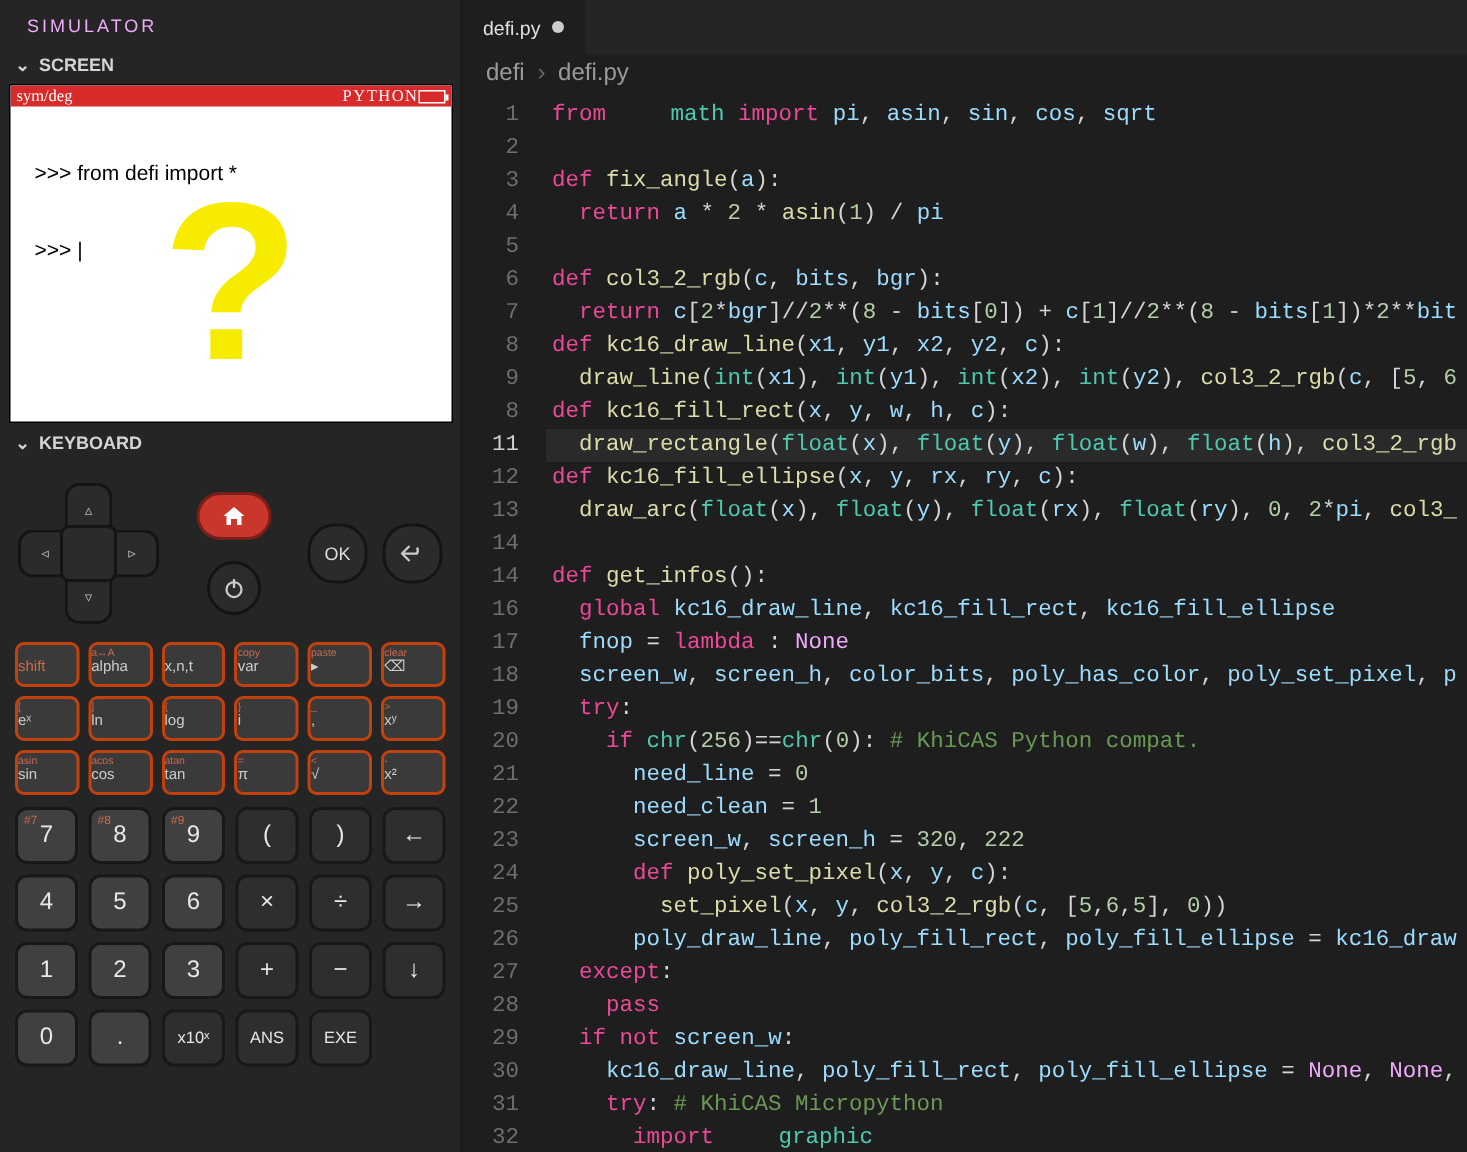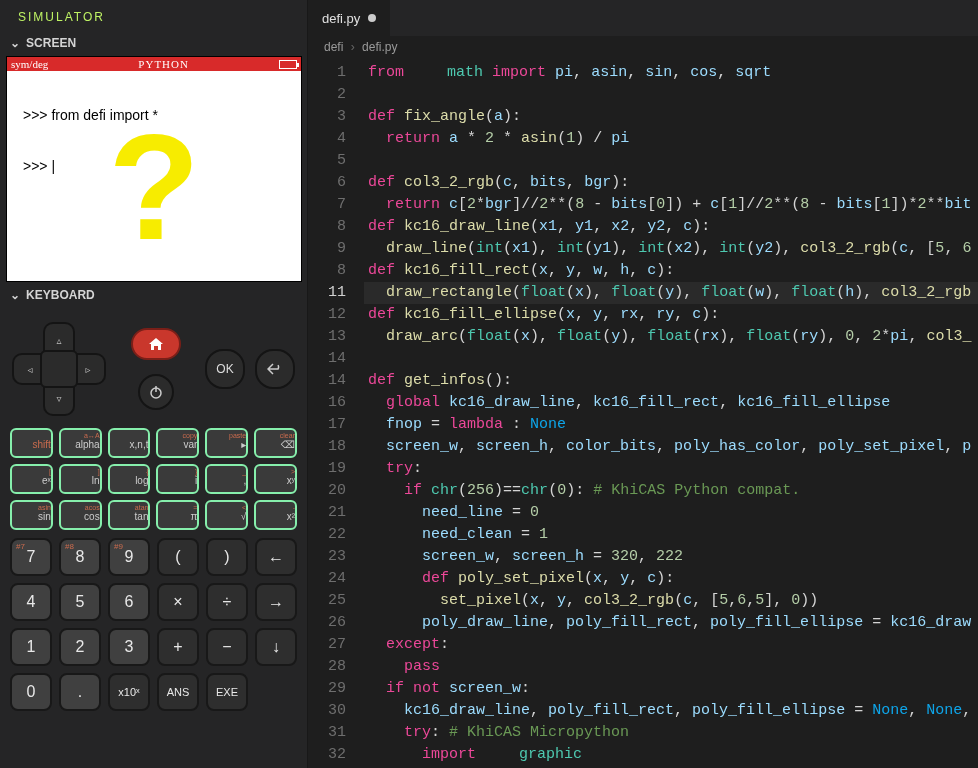--- a/index.html
+++ b/index.html
@@ -7,36 +7,36 @@
   width:978px; height:768px; overflow:hidden;
   background:#1e1e1e; color:#ccc;
   font-family:"Segoe UI",Arial,sans-serif; font-size:13px;
   display:flex;
 }
 
 .sim {
   width:308px; background:#252526; display:flex; flex-direction:column;
   border-right:1px solid #181818;
 }
-.sim-title { padding:10px 18px 6px; letter-spacing:2px; font-size:12px; color:#bef264; }
+.sim-title { padding:10px 18px 6px; letter-spacing:2px; font-size:12px; color:#f0abfc; }
 .section-hdr {
   padding:6px 10px; font-weight:bold; font-size:12px; color:#d4d4d4;
   display:flex; align-items:center; gap:6px; cursor:pointer;
 }
 .section-hdr .chev { display:inline-block; transform:rotate(0deg); }
 .screen-wrap { padding:0 6px; }
 .calc-screen {
   background:#fff; border:1px solid #000; height:226px; width:296px;
   margin:0 auto; position:relative; overflow:hidden;
 }
 .calc-status {
   background:#d82a2a; color:#fff; font-size:11px; padding:1px 4px;
   display:flex; align-items:center; font-family:Liberation Serif, serif;
 }
-.calc-status .mid { flex:1; text-align:center; letter-spacing:1px; }
+.calc-status .mid { flex:1; text-align:right; letter-spacing:1px; }
 .calc-status .batt {
   width:18px; height:9px; border:1px solid #fff; position:relative;
 }
 .calc-status .batt::after {
   content:""; position:absolute; right:-3px; top:2px; width:2px; height:4px; background:#fff;
 }
 .calc-status .batt .fill { background:#fff; height:100%; width:100%; }
 .calc-console {
   font-family:Liberation Sans, sans-serif; font-size:14px; color:#000;
   padding:2px 16px; line-height:17px; white-space:pre;
@@ -68,22 +68,22 @@
   display:flex; align-items:center; justify-content:center; color:#ddd;
   cursor:pointer; font-size:13px;
 }
 .home-btn { width:50px; height:32px; background:#c9372c; border-color:#7a1f18; border-radius:16px; color:#fff; }
 .pwr-btn { width:36px; height:36px; }
 .ok-btn, .back-btn { width:40px; height:40px; font-size:12px; }
 .func-grid {
   display:grid; grid-template-columns:repeat(6,1fr); gap:6px; padding:2px 0 8px;
 }
 .func-key {
-  height:30px; background:#3a3a3a; border:2px solid #86efac; border-radius:6px;
-  display:flex; flex-direction:column; align-items:flex-end; justify-content:center;
+  height:30px; background:#3a3a3a; border:2px solid #c2410c; border-radius:6px;
+  display:flex; flex-direction:column; align-items:flex-start; justify-content:center;
   font-size:9px; color:#888; cursor:pointer; position:relative; line-height:1;
 }
 .func-key .sup { font-size:7px; color:#c96b4e; position:absolute; top:2px; }
 .func-key .main { font-size:10px; color:#ccc; margin-top:4px; }
 .func-key.shift .main { color:#c96b4e; }
 .num-grid {
   display:grid; grid-template-columns:repeat(6,1fr); gap:7px;
 }
 .num-key {
   height:38px; background:#404040; border:2px solid #181818; border-radius:8px;
@@ -95,37 +95,37 @@
 .num-key.small-txt { font-size:11px; }
 
 
 .editor { flex:1; display:flex; flex-direction:column; background:#1e1e1e; min-width:0; }
 .tabbar { height:36px; background:#252526; display:flex; align-items:stretch; }
 .tab {
   background:#1e1e1e; padding:0 14px; display:flex; align-items:center; gap:8px;
   font-size:13px; color:#e0e0e0; border-right:1px solid #252526; cursor:pointer;
 }
 .tab .dot { width:8px; height:8px; border-radius:50%; background:#ccc; }
-.crumbs { padding:4px 16px; font-size:12px; color:#9a9a9a; }
+.crumbs { padding:4px 16px; font-size:16px; color:#9a9a9a; }
 .crumbs .sep { margin:0 4px; color:#666; }
 .code-area { flex:1; display:flex; overflow:hidden; font-family:"Consolas","Courier New",monospace; font-size:15px; line-height:22px; }
 .gutter { width:56px; text-align:right; padding:4px 18px 4px 0; color:#6e6e6e; }
 .gutter div { height:22px; }
 .gutter div.active { color:#d0d0d0; }
 .code { flex:1; padding:4px 0; white-space:pre; color:#d4d4d4; overflow:hidden; }
 .code .line { height:22px; padding-left:4px; }
 .code .line.hl { background:#2a2a2a; }
 .tk-kw   { color:#ec4899; }
 .tk-mod  { color:#4ec9b0;padding-left:34px; }
 .tk-fn   { color:#dcdcaa; }
 .tk-var  { color:#9cdcfe; }
 .tk-num  { color:#b5cea8; }
 .tk-bltn { color:#4ec9b0; }
 .tk-cmt  { color:#6a9955;font-family:Liberation Mono, monospace; }
-.tk-const{ color:#0ea5e9; }
+.tk-const{ color:#f0abfc; }
 .tk-punc { color:#d4d4d4; }
 </style>
 </head>
 <body>
 
 <div class="sim">
   <div class="sim-title">SIMULATOR</div>
 
   <div class="section-hdr">
     <span class="chev">⌄</span>

